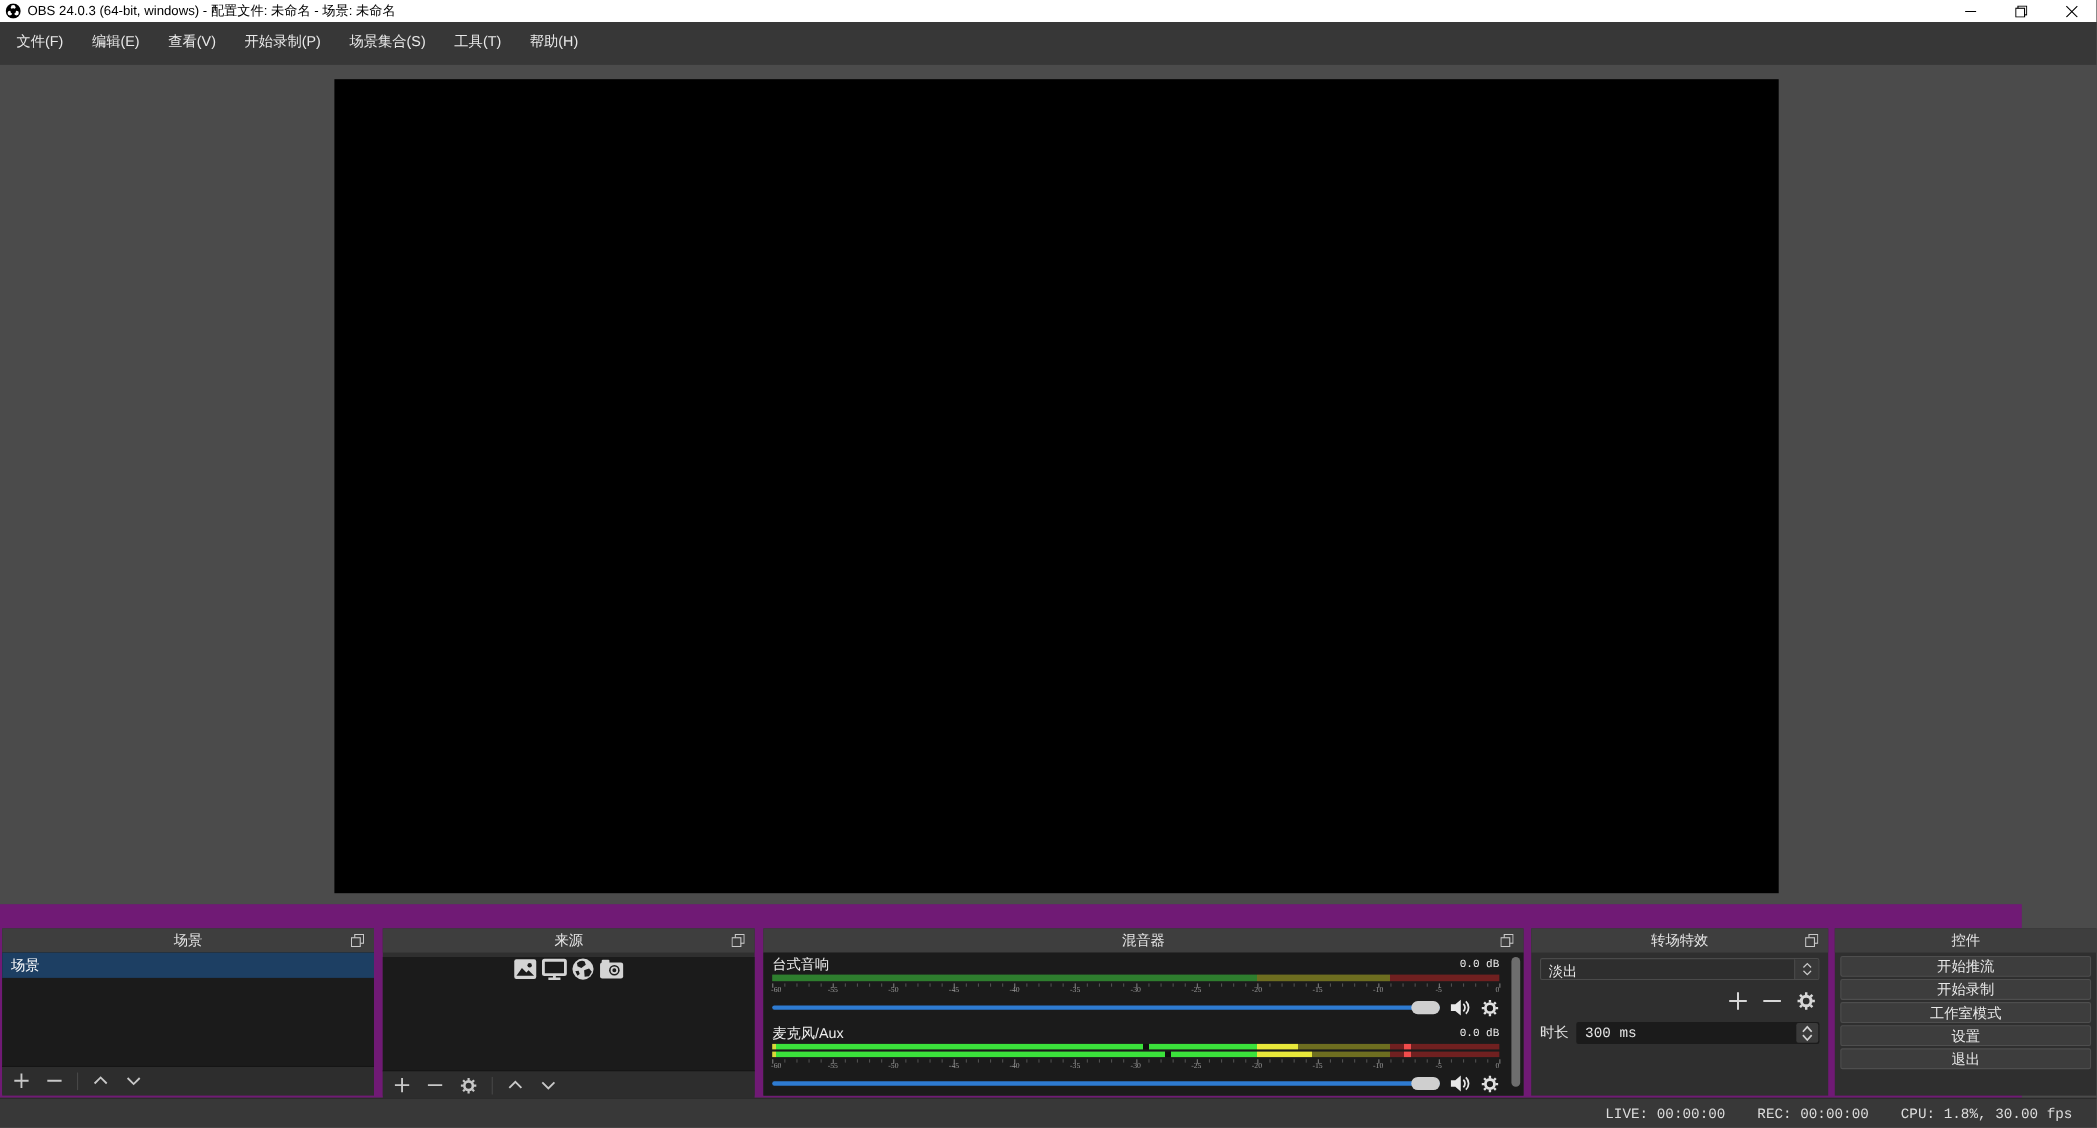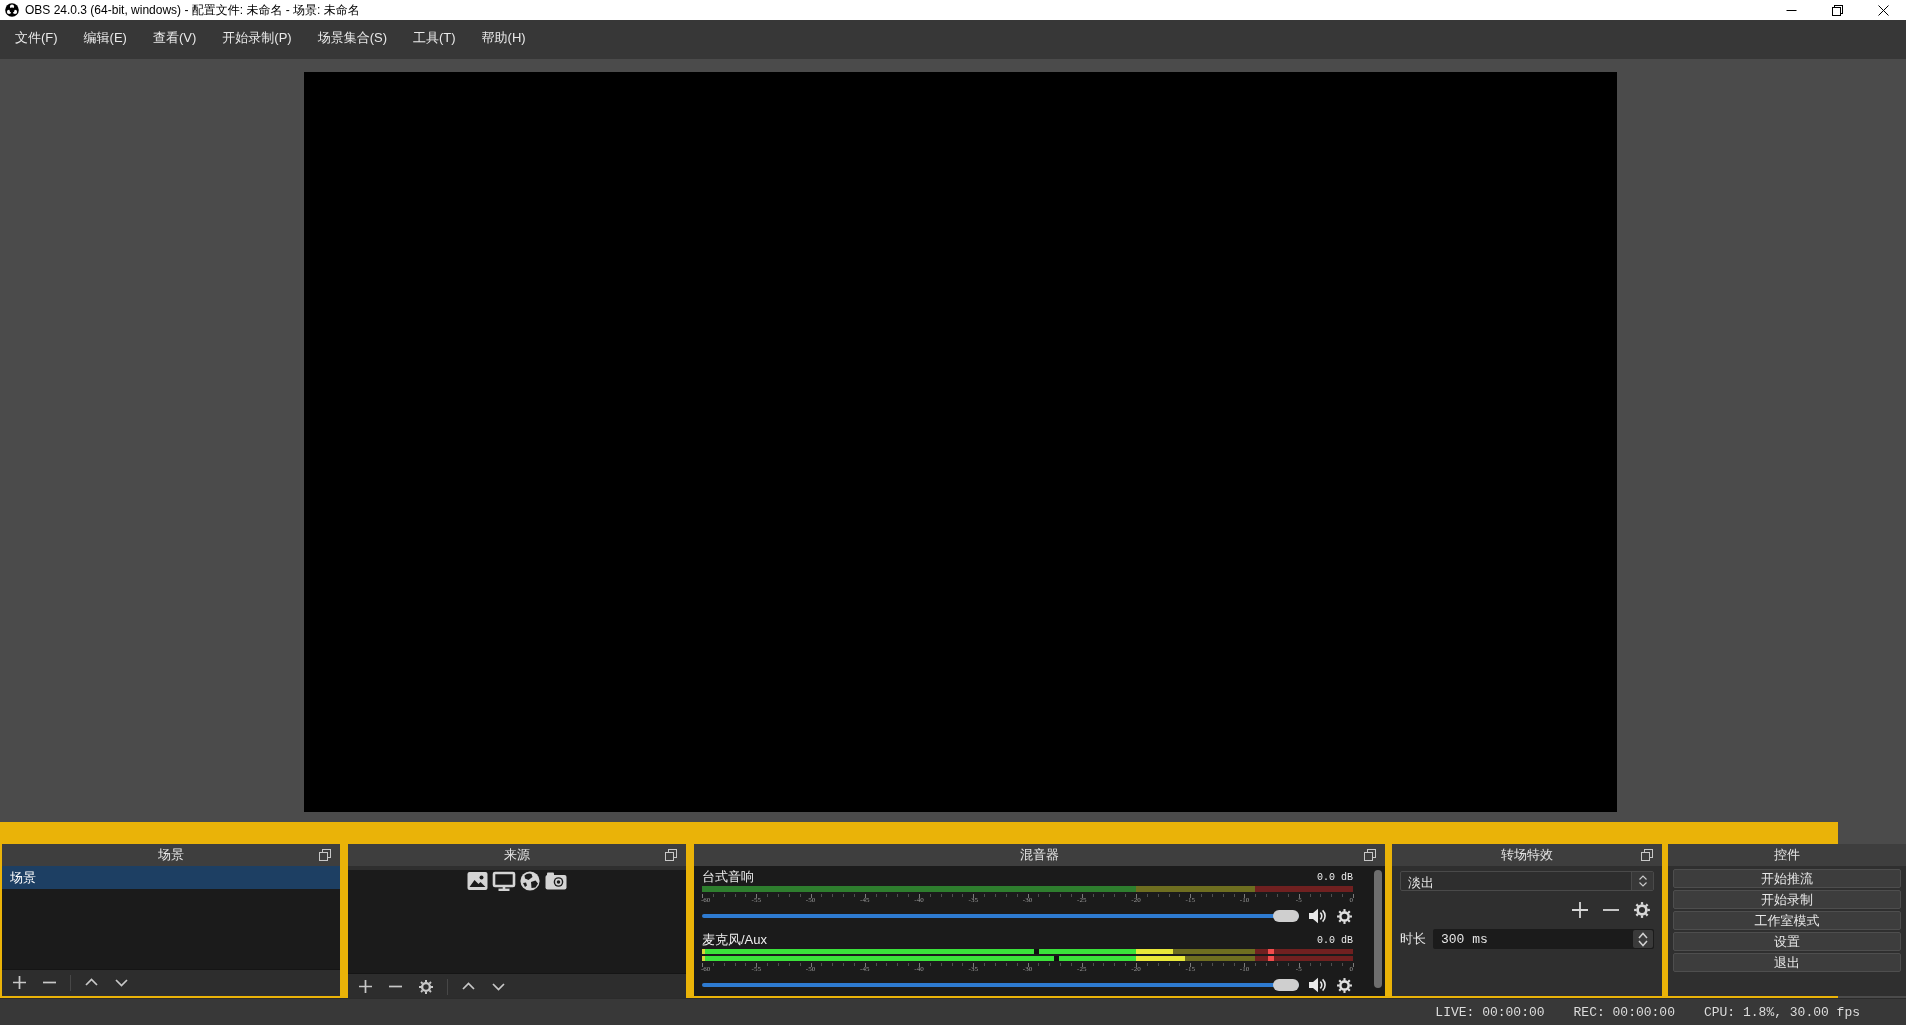--- a/index.html
+++ b/index.html
@@ -15,21 +15,21 @@
 
   
   .menubar { position:absolute; top:20px; left:0; width:100%; height:39px; background:#373737; display:flex; align-items:flex-start; padding:7px 0 0 2px; }
   .menu-item { font-size:13px; color:#E9E9E9; padding:2px 13px; white-space:nowrap; }
 
   
   .main-area { position:absolute; top:59px; left:0; width:1906px; height:763px; background:#4B4B4B; }
   .preview-canvas { position:absolute; left:304px; top:13px; width:1313px; height:740px; background:#000; }
 
   
-  .dock-area { position:absolute; top:822px; left:0; width:1838px; height:176px; background:#eab308; }
+  .dock-area { position:absolute; top:822px; left:0; width:1838px; height:176px; background:#701a75; }
   .panel { position:absolute; top:22px; height:152px; background:#2F2F2F; }
   #panel-scenes { left:2px; width:338px; }
   #panel-sources { left:348px; width:338px; }
   #panel-mixer { left:694px; width:691px; }
   #panel-transitions { left:1392px; width:270px; }
   #panel-controls { left:1668px; width:238px; }
   .panel-header { height:22px; background:#3E3E3E; position:relative; display:flex; align-items:center; justify-content:center; font-size:13px; color:#E6E6E6; }
   .popout { position:absolute; right:9px; top:5px; width:12px; height:12px; }
   .panel-body { height:130px; position:relative; }
 
@@ -39,21 +39,21 @@
   .tb-divider { width:1px; height:16px; background:#474747; margin:0 -2px; }
 
   
   .scene-item { height:23px; background:#1D3F63; color:#FFFFFF; font-size:13px; display:flex; align-items:center; padding-left:8px; }
 
   
   .sources-empty { text-align:center; color:#DEDEDE; font-size:13px; line-height:19px; padding-top:5px; }
   .sources-icons { display:flex; justify-content:center; align-items:center; gap:3px; margin-top:4px; }
 
   
-  .mixer-well { background:#1B1B1B; height:130px; padding:3px 32px 0 8px; position:relative;text-align:right; }
+  .mixer-well { background:#1B1B1B; height:130px; padding:3px 22px 0 8px; position:relative;text-align:right; }
   .mixer-scrollbar { position:absolute; right:3px; top:4px; width:8px; height:118px; background:#6E6E6E; border-radius:4px; }
   .channel { margin-bottom:9px; }
   .ch-head { display:flex; justify-content:space-between; align-items:center; height:16px; }
   .ch-name { font-size:13px; color:#EDEDED; }
   .ch-value { font-family:"Liberation Mono","DejaVu Sans Mono",monospace; font-size:10px; color:#EDEDED; }
   .meter-rows { margin-top:1px; }
   .meter-row { margin-bottom:2px; }
   .meter-ruler { position:relative; height:10px; }
   .tick { position:absolute; top:0; width:1px; height:3px; background:#4F4F4F; }
   .tick.major { height:4px; background:#7A7A7A; }
@@ -72,21 +72,21 @@
   .duration-label { font-size:13px; color:#E6E6E6; white-space:nowrap; }
   .duration-input { flex:1; height:20px; background:#1B1B1B; border-radius:2px; position:relative; display:flex; align-items:center; }
   .duration-value { font-family:"Liberation Mono","DejaVu Sans Mono",monospace; font-size:13px; color:#E6E6E6; padding-left:8px; }
   .duration-spin { position:absolute; right:1px; top:1px; width:20px; height:18px; background:#3A3A3A; border-radius:2px; display:flex; flex-direction:column; align-items:center; justify-content:center; gap:1px; }
 
   
   .controls-body { padding:3px 5px 0 5px; }
   .control-btn { height:19px; margin-bottom:2px; background:#3D3D3D; border:1px solid #4E4E4E; border-radius:2px; color:#E8E8E8; font-size:13px; display:flex; align-items:center; justify-content:center; cursor:default; }
 
   
-  .status-bar { position:absolute; top:998px; left:0; width:100%; height:27px; background:#383838; border-top:1px solid #2B2B2B; display:flex; align-items:center; justify-content:flex-end; gap:29px; padding-right:46px; font-family:"Liberation Mono","DejaVu Sans Mono",monospace; font-size:13px; color:#DCDCDC; }
+  .status-bar { position:absolute; top:998px; left:0; width:100%; height:27px; background:#383838; border-top:1px solid #2B2B2B; display:flex; align-items:center; justify-content:flex-end; gap:29px; padding-right:22px; font-family:"Liberation Mono","DejaVu Sans Mono",monospace; font-size:13px; color:#DCDCDC; }
 </style>
 </head>
 <body>
 
 <div class="titlebar">
   <svg class="obs-logo" viewBox="0 0 14 14">
     <circle cx="7" cy="7" r="6.8" fill="#000"></circle>
     <circle cx="7" cy="3.7" r="2.1" fill="#fff"></circle>
     <circle cx="4.0" cy="8.9" r="2.1" fill="#fff"></circle>
     <circle cx="10.0" cy="8.9" r="2.1" fill="#fff"></circle>

